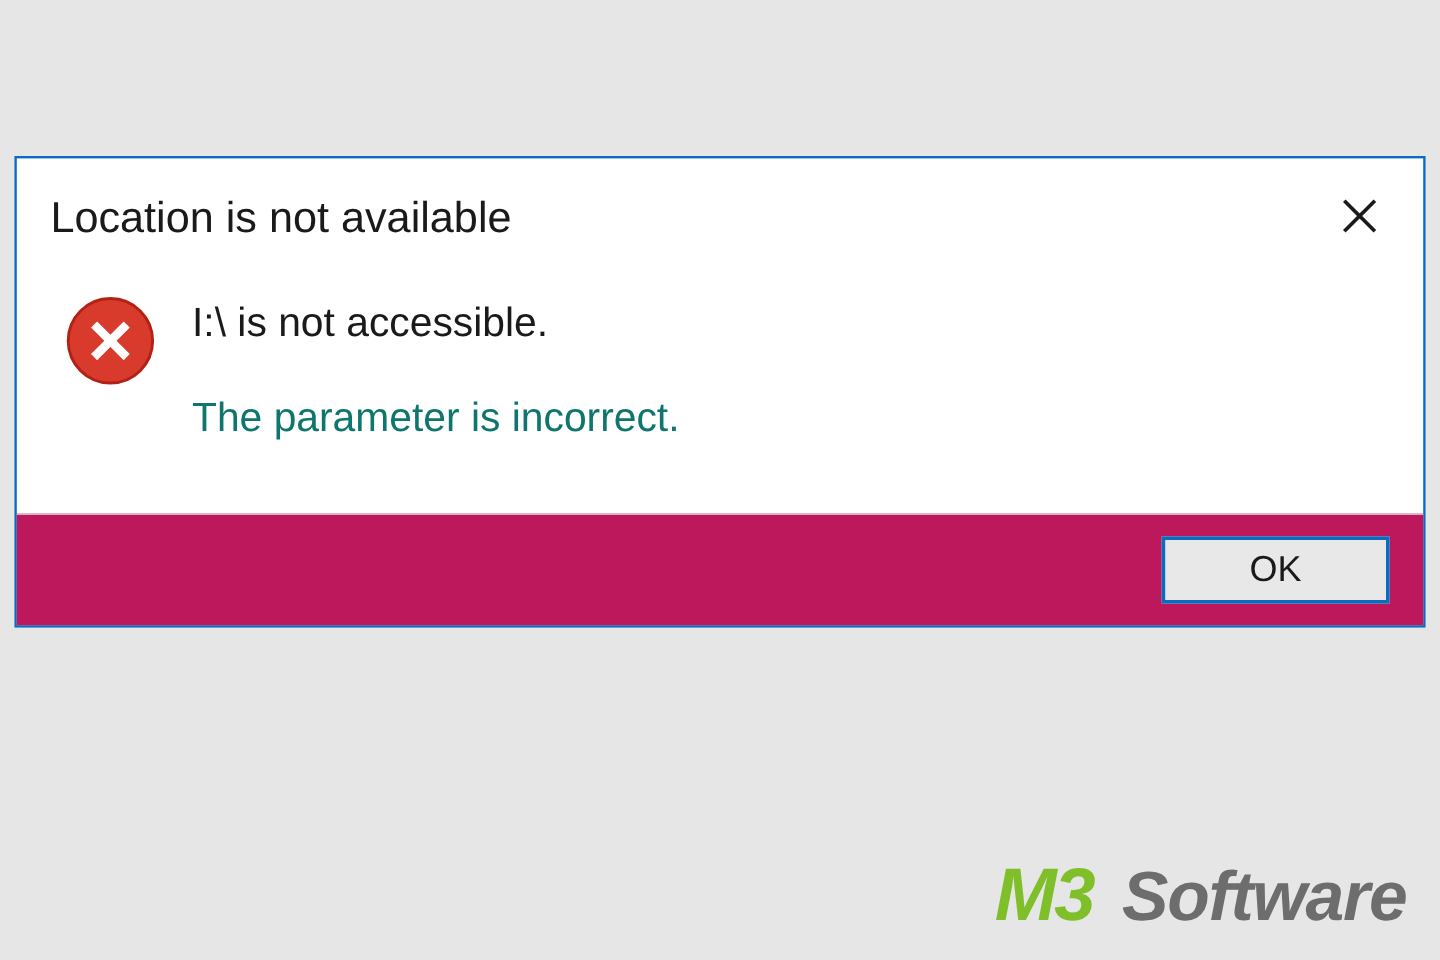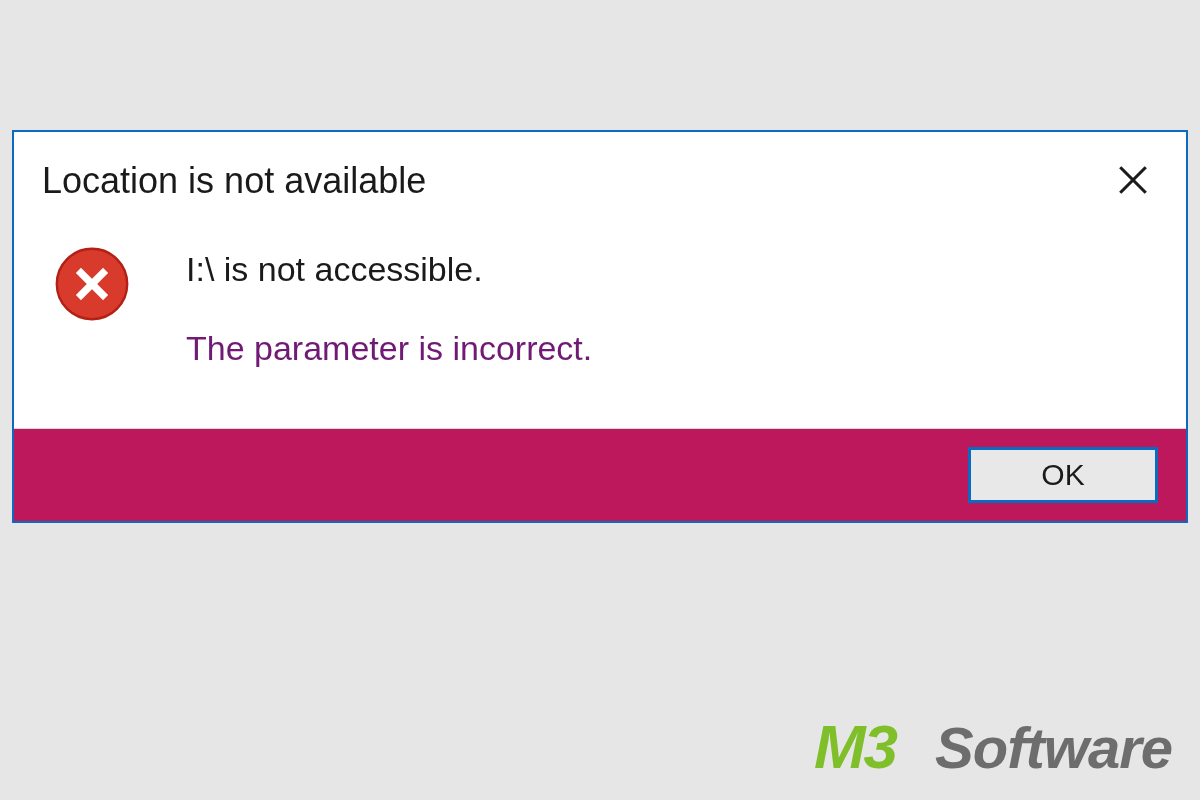--- a/index.html
+++ b/index.html
@@ -36,39 +36,39 @@
       color: #1a1a1a;
       cursor: pointer;
       padding: 2px 8px;
       user-select: none;
       font-weight: 300;
     }
     .body-area {
       display: flex;
       align-items: flex-start;
       padding: 42px 28px 60px 38px;
-      gap: 54px;
+      gap: 28px;
     }
     .error-icon {
       width: 80px;
       height: 80px;
       flex: 0 0 80px;
     }
     .error-icon svg { width: 100%; height: 100%; }
     .msg {
       padding-top: 6px;
     }
     .msg-line1 {
       font-size: 34px;
       color: #1a1a1a;
       margin-bottom: 40px;
     }
     .msg-line2 {
       font-size: 34px;
-      color: #701a75;
+      color: #0f766e;
     }
     .button-bar {
       border-top: 1px solid #d8d8d8;
       background: #be185d;
       padding: 18px 28px;
       display: flex;
       justify-content: flex-end;
     }
     .ok-button {
       min-width: 190px;
@@ -79,21 +79,21 @@
       color: #1a1a1a;
       cursor: pointer;
       font-family: inherit;
     }
     .watermark {
       position: absolute;
       right: 28px;
       bottom: 18px;
       display: flex;
       align-items: baseline;
-      gap: 28px;
+      gap: 13px;
       user-select: none;
     }
     .wm-m3 {
       font-size: 62px;
       font-weight: 800;
       font-style: italic;
       color: #7fbf2a;
       letter-spacing: -2px;
     }
     .wm-soft {

